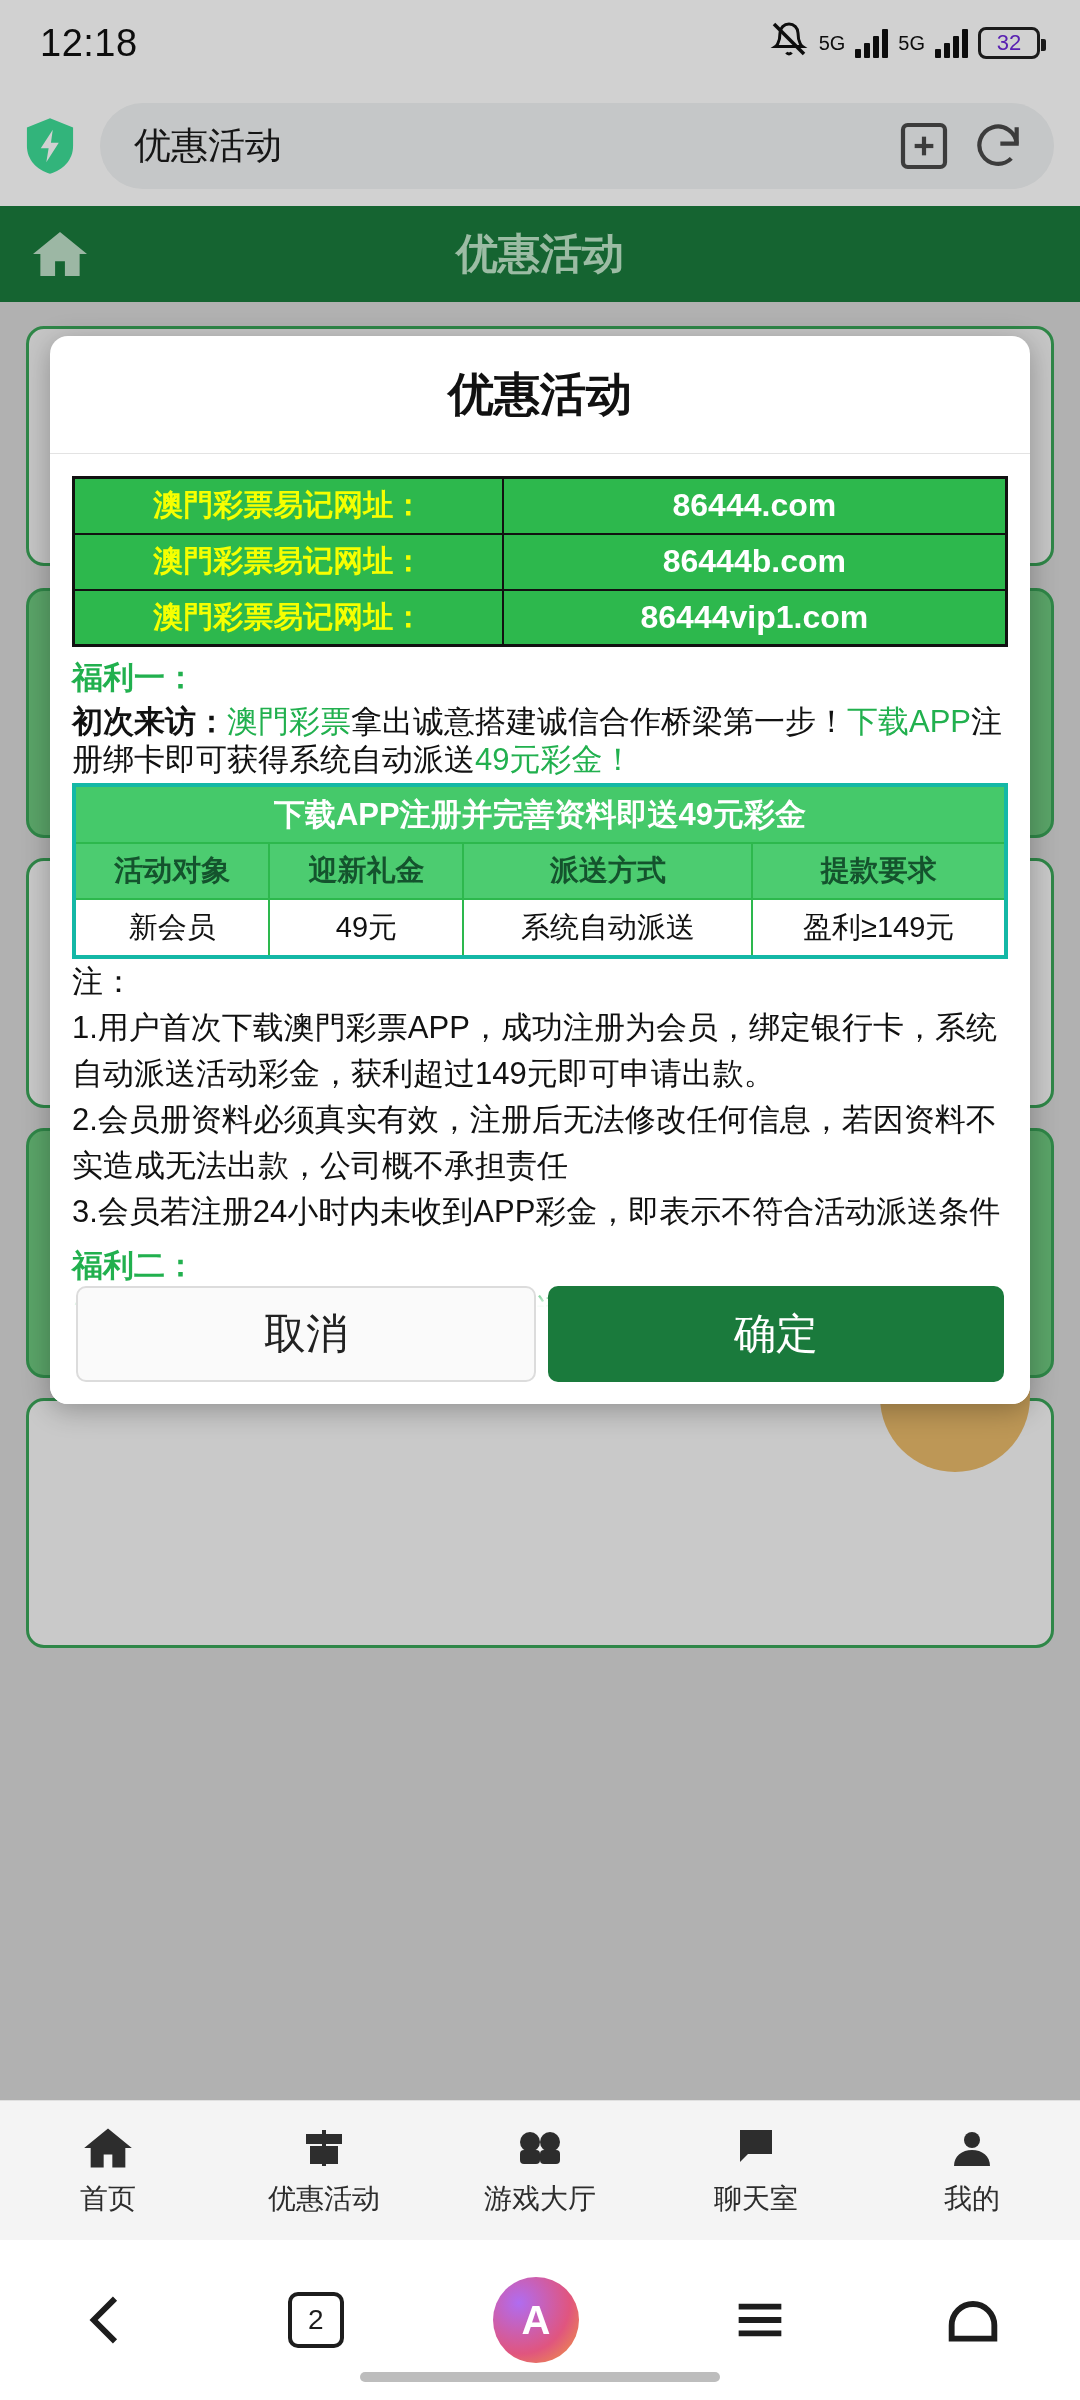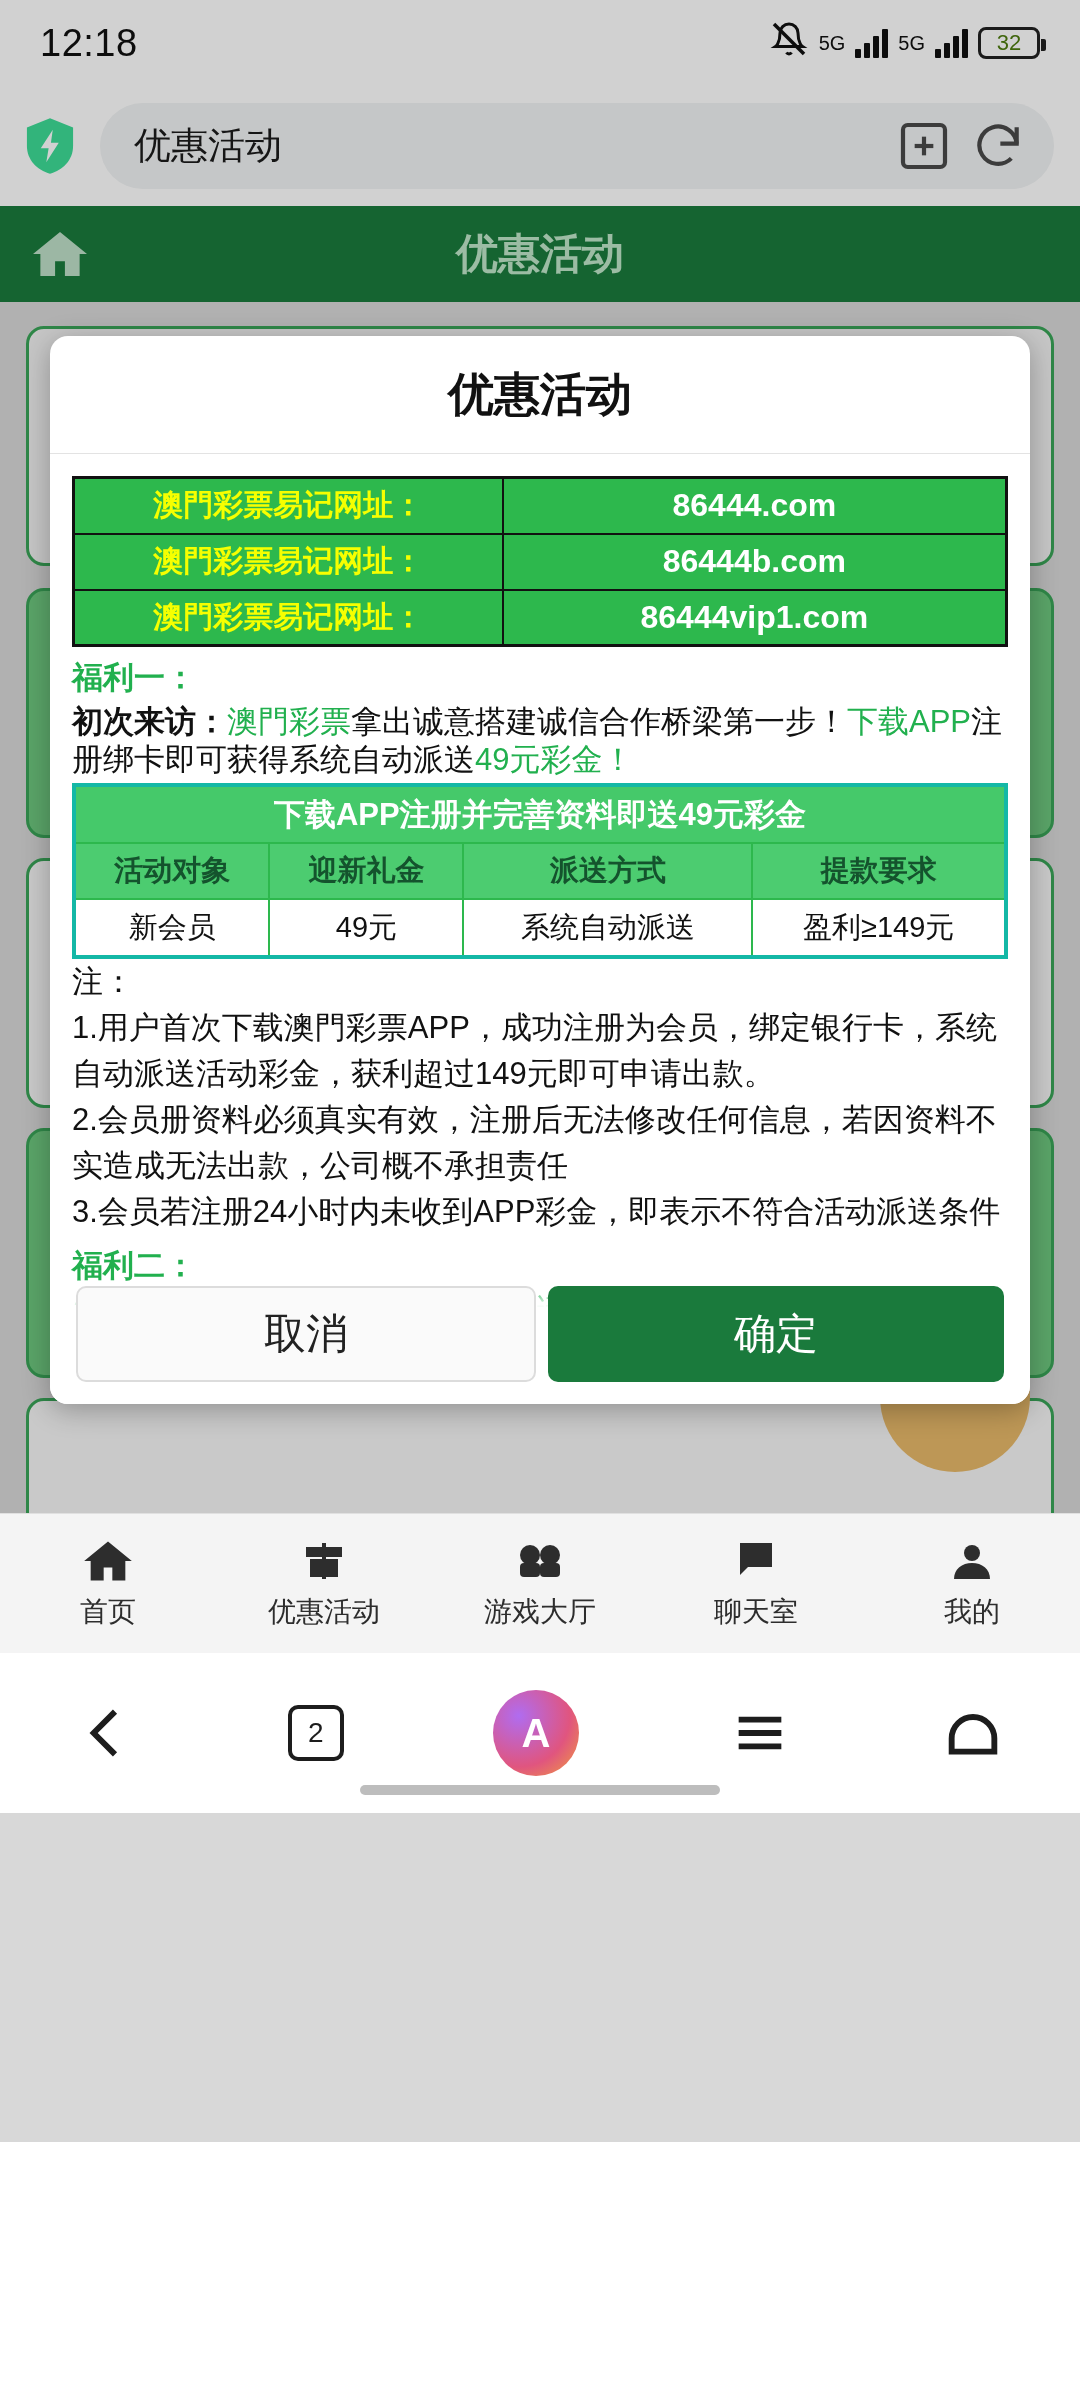--- a/index.html
+++ b/index.html
@@ -2,40 +2,40 @@
 <html><head>
 <meta charset="utf-8">
 <style>
   * { box-sizing: border-box; margin: 0; padding: 0; }
   html, body {
     width: 1080px; height: 2400px;
     font-family: "Liberation Sans", "DejaVu Sans", sans-serif;
     background: #ffffff;
     overflow: hidden;
   }
-  .screen { position: relative; width: 1080px; height: 1813px; background: #fff; }
+  .screen { position: relative; width: 1080px; height: 2400px; background: #fff; }
 
   
   .statusbar {
     height: 86px; display: flex; align-items: center;
     justify-content: space-between; padding: 0 40px;
     background: #fff;
   }
   .status-time { font-size: 38px; color: #111; letter-spacing: 0.5px; }
   .status-right { display: flex; align-items: center; gap: 10px; }
   .muted-bell { font-size: 34px; color: #222; }
   .net-label { font-size: 20px; color: #111; vertical-align: super; }
   .bars { display: inline-flex; align-items: flex-end; gap: 3px; height: 30px; }
   .bars i { display: block; width: 6px; background: #111; border-radius: 1px; }
   .bars i:nth-child(1){height:9px}.bars i:nth-child(2){height:15px}
   .bars i:nth-child(3){height:22px}.bars i:nth-child(4){height:29px}
   .battery {
     width: 62px; height: 32px; border: 3px solid #222; border-radius: 8px;
     position: relative; display: flex; align-items: center; justify-content: center;
-    font-size: 22px; color: #4d7c0f;
+    font-size: 22px; color: #6d28d9;
   }
   .battery::after {
     content: ""; position: absolute; right: -9px; top: 9px; width: 5px; height: 12px;
     background: #222; border-radius: 0 2px 2px 0;
   }
 
   
   .browser-bar {
     height: 120px; display: flex; align-items: center; gap: 22px;
     padding: 0 26px 0 22px; background: #fff;

